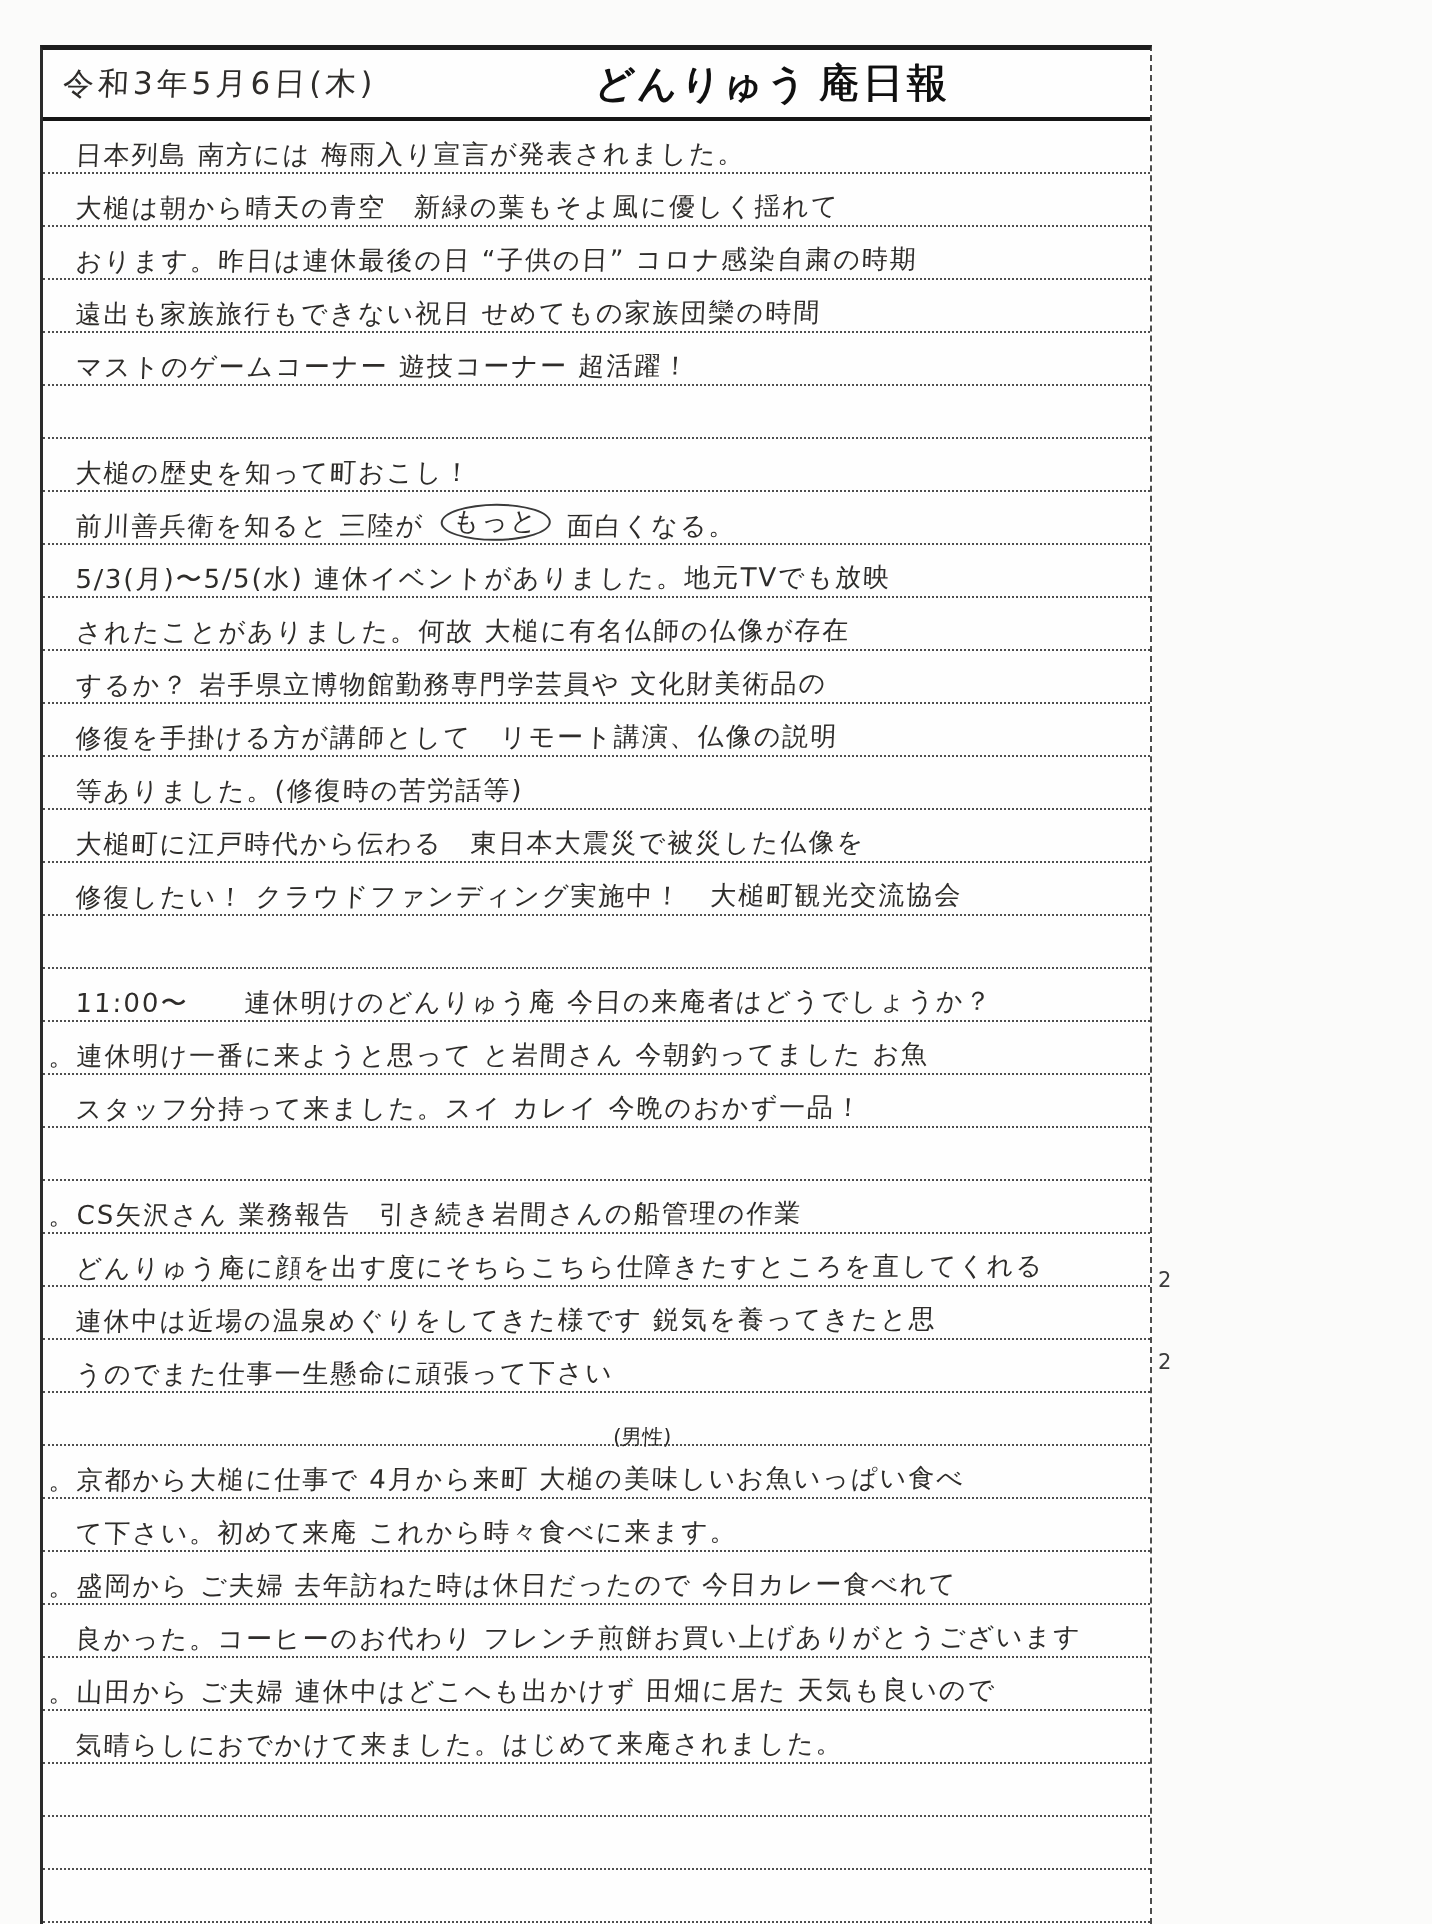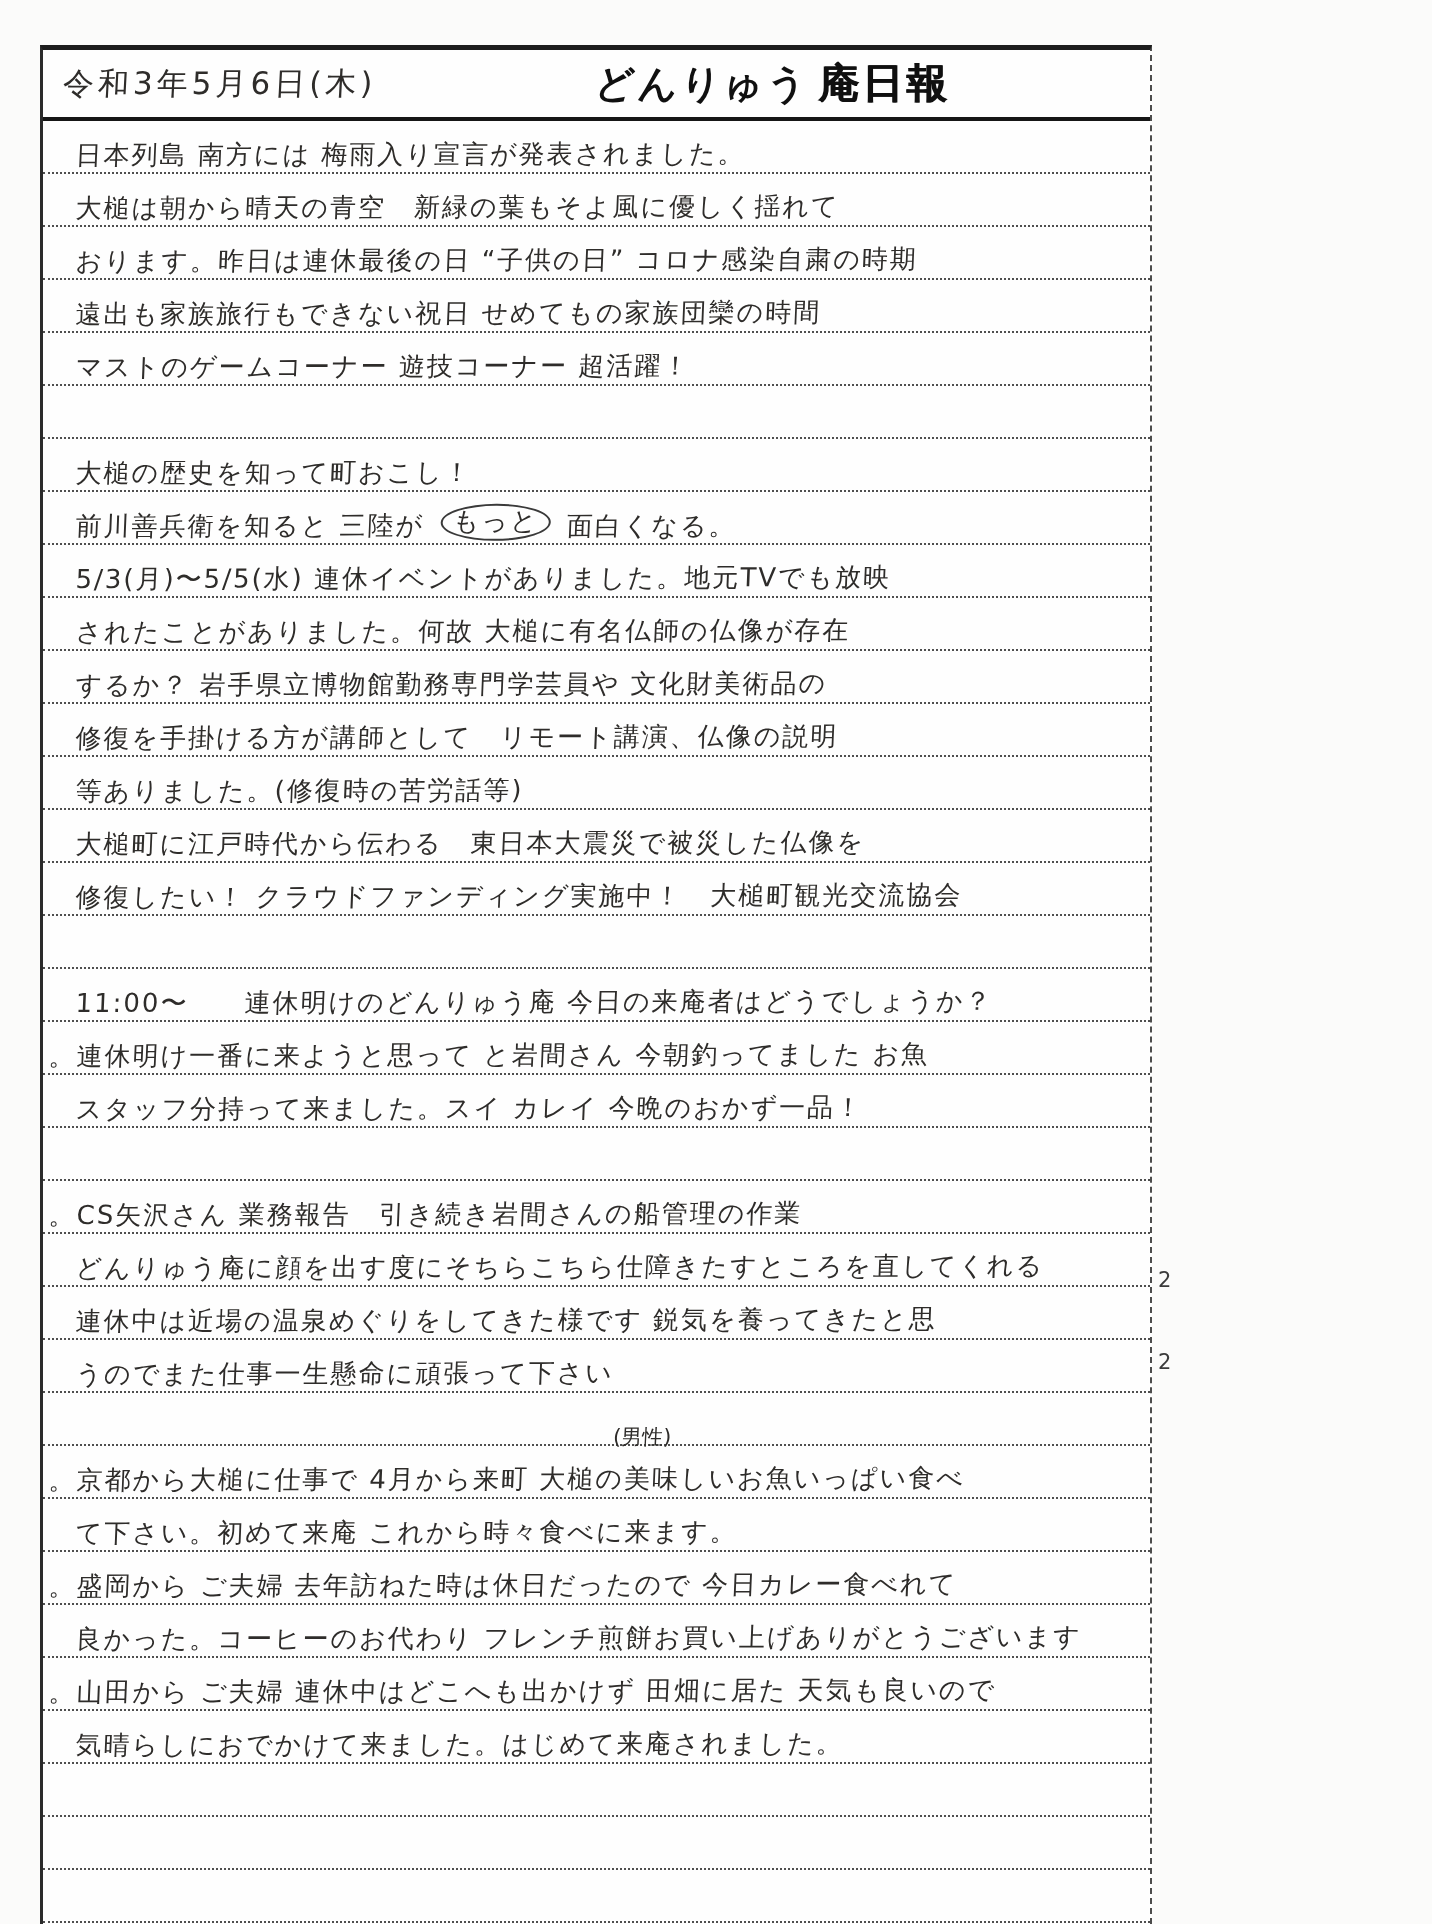--- a/index.html
+++ b/index.html
@@ -23,21 +23,21 @@
   }
   .date{
     font-size:31px;color:#2e2c2a;padding-left:20px;letter-spacing:4px;
     transform:skewX(-3deg);
   }
   .title{
     margin-left:auto;margin-right:200px;white-space:nowrap;
     color:#101010;letter-spacing:3px;
   }
   .title .t-hand{font-size:39px;font-weight:700;transform:skewX(-4deg);display:inline-block;}
-  .title .t-print{font-size:41px;font-weight:700;display:inline-block;text-shadow:1px 0 0 #101010;}
+  .title .t-print{font-size:41px;font-weight:400;display:inline-block;text-shadow:1px 0 0 #101010;}
   .rows{position:relative;}
   .row{
     height:53px;box-sizing:border-box;position:relative;
     border-bottom:2px dotted #4f4f4f;
     display:flex;align-items:flex-end;
     padding:0 4px 2px 32px;
     font-size:26px;color:#2e2c2a;
     white-space:pre;overflow:visible;
   }
   .row.bullet{padding-left:5px;}

